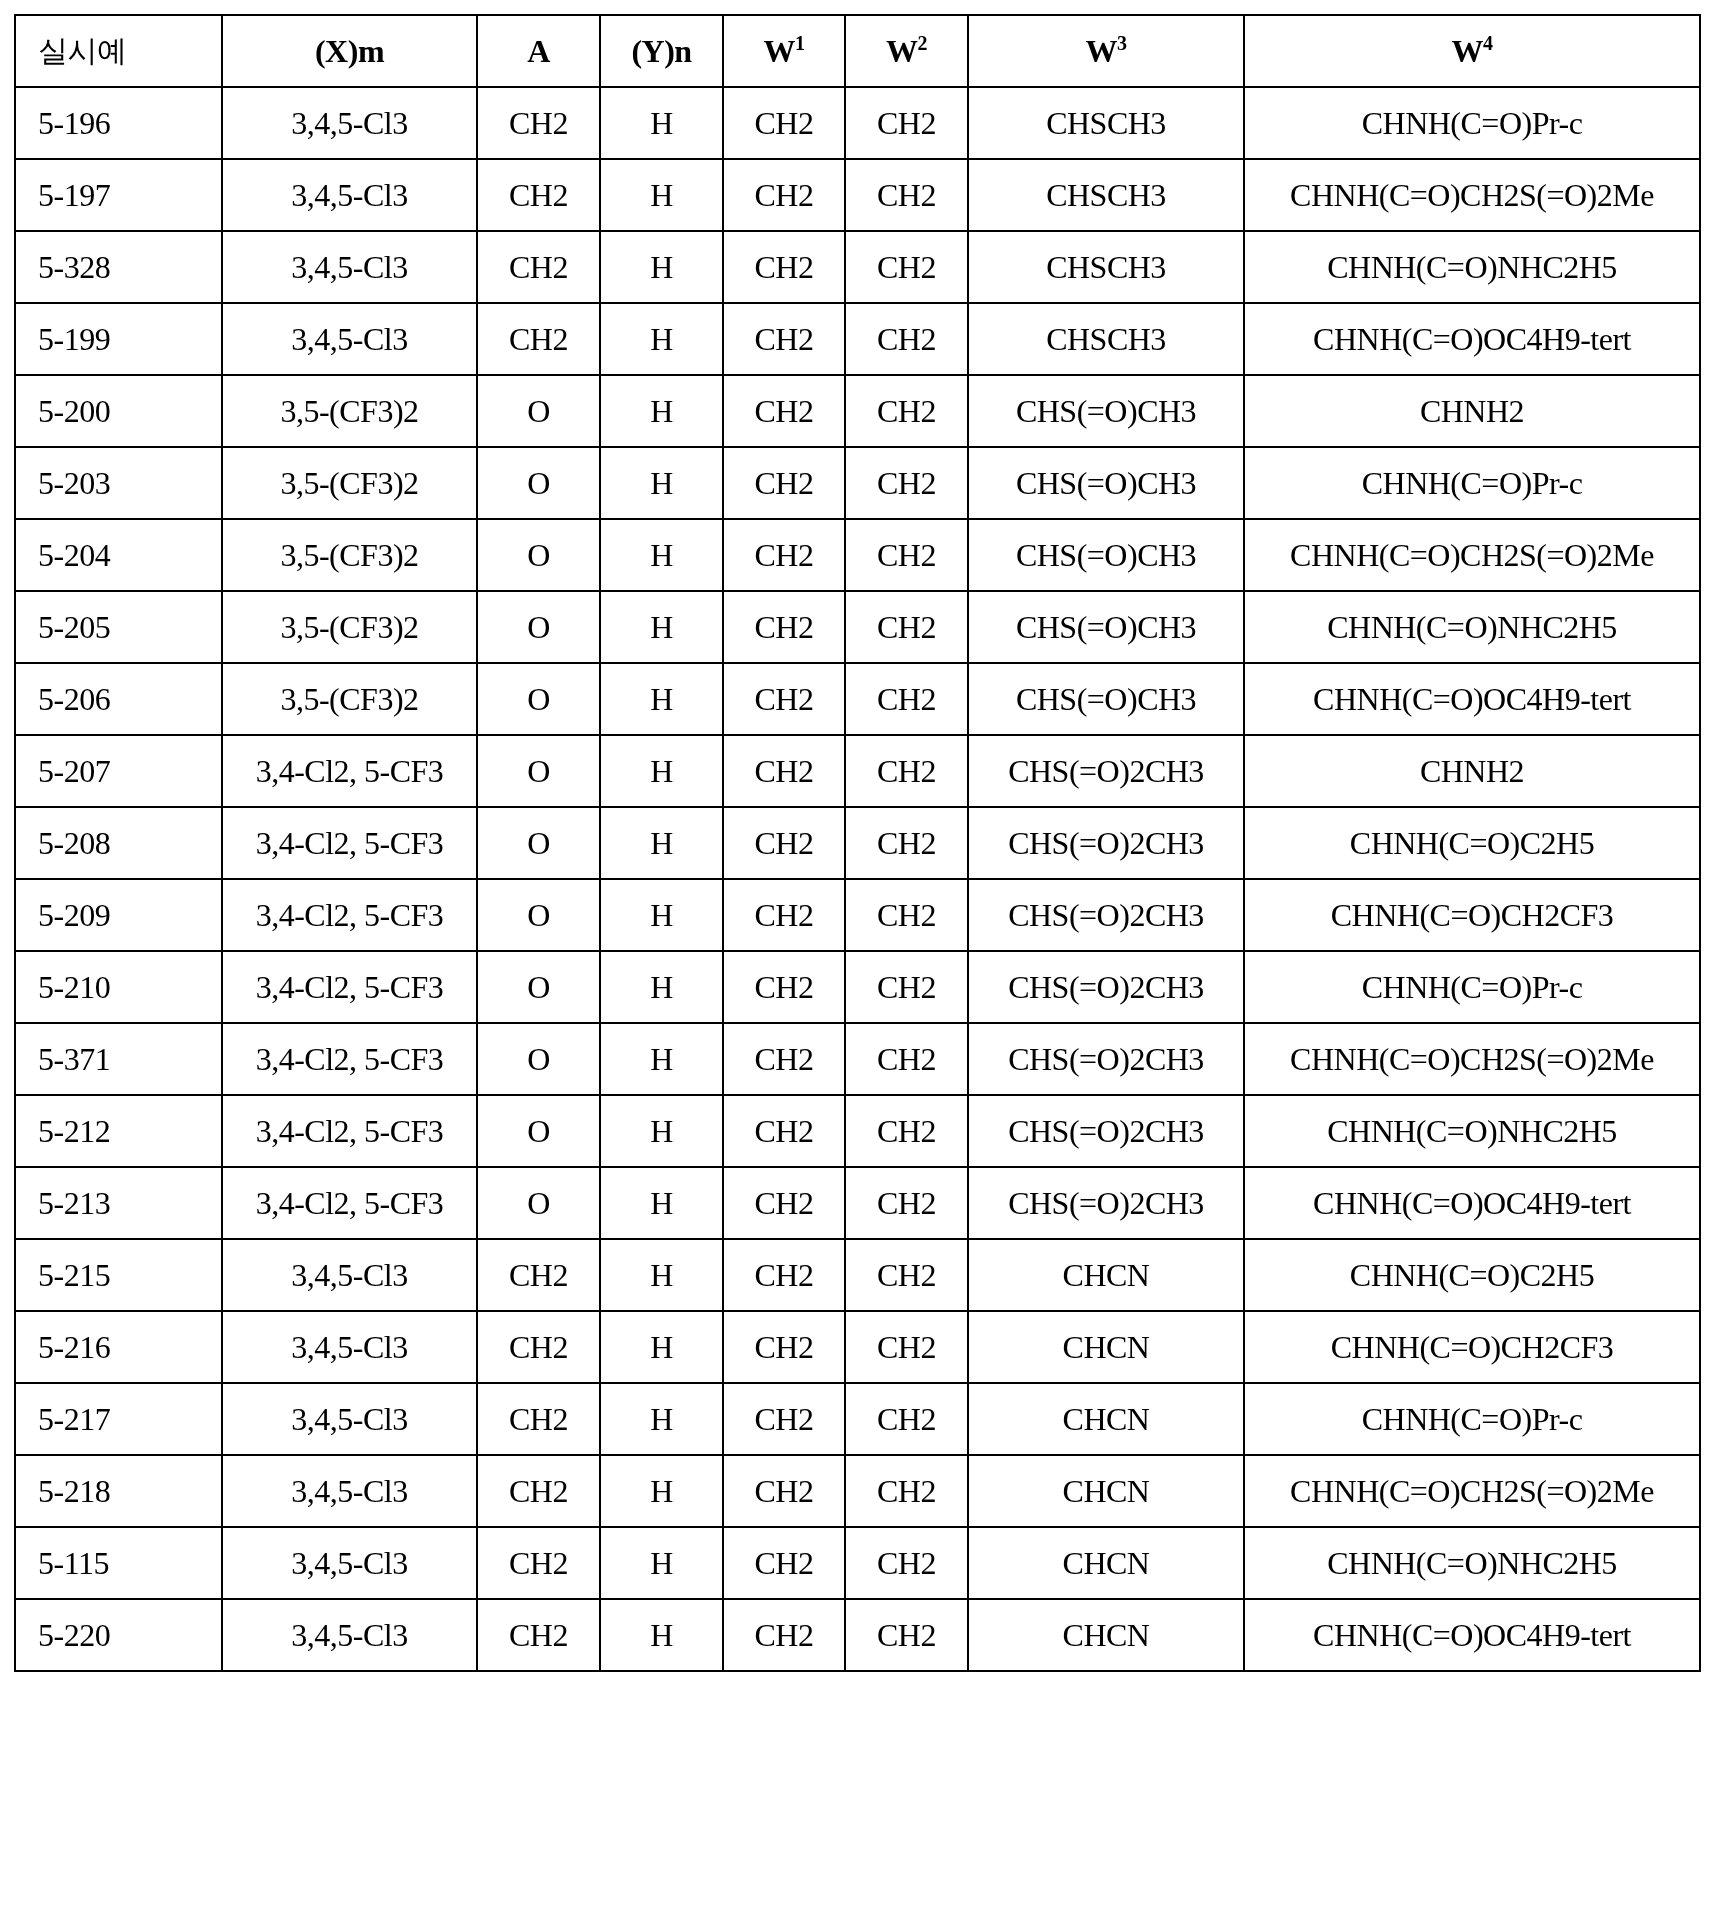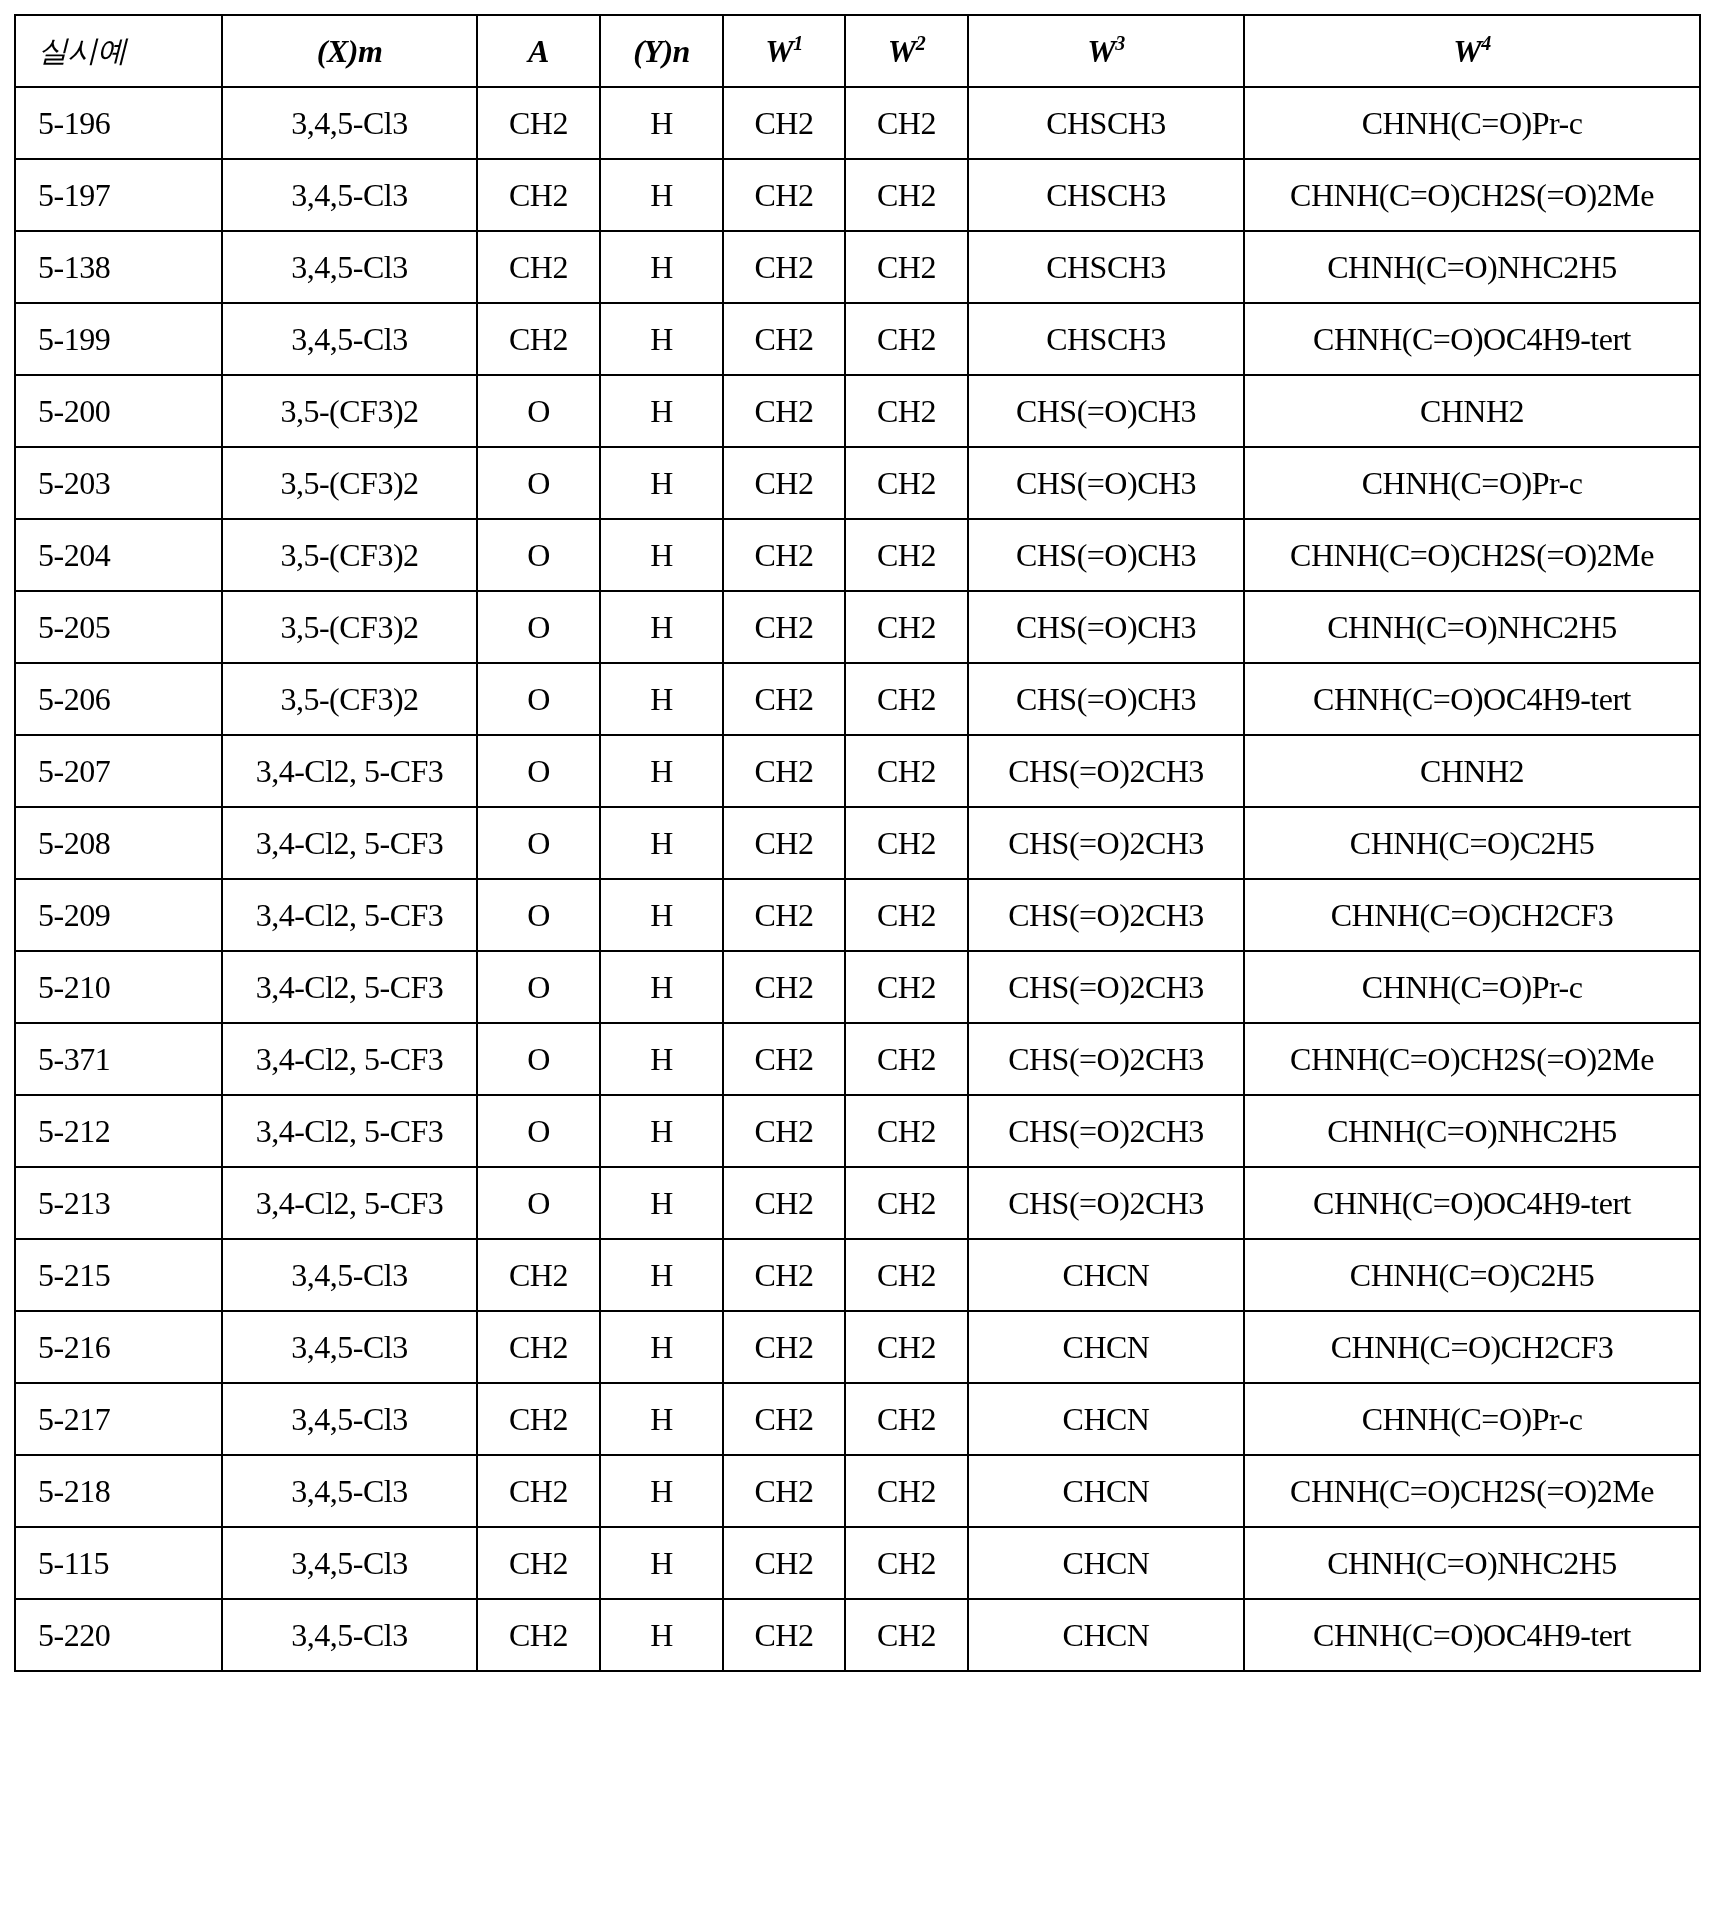--- a/index.html
+++ b/index.html
@@ -30,21 +30,20 @@
     text-align: center;
     vertical-align: middle;
     white-space: nowrap;
     overflow: hidden;
     height: 70px;
     letter-spacing: -0.5px;
   }
   table.data-table th {
     font-weight: bold;
     height: 70px;
-    font-style: italic;
   }
   table.data-table th.col-example {
     font-weight: normal;
     font-family: "DejaVu Sans", sans-serif;
     font-size: 30px;
     text-align: left;
     padding-left: 22px;
   }
   table.data-table td.col-example {
     text-align: left;
@@ -98,21 +97,21 @@
         <td class="col-example">5-197</td>
         <td>3,4,5-Cl3</td>
         <td>CH2</td>
         <td>H</td>
         <td>CH2</td>
         <td>CH2</td>
         <td>CHSCH3</td>
         <td>CHNH(C=O)CH2S(=O)2Me</td>
       </tr>
       <tr>
-        <td class="col-example">5-138</td>
+        <td class="col-example">5-328</td>
         <td>3,4,5-Cl3</td>
         <td>CH2</td>
         <td>H</td>
         <td>CH2</td>
         <td>CH2</td>
         <td>CHSCH3</td>
         <td>CHNH(C=O)NHC2H5</td>
       </tr>
       <tr>
         <td class="col-example">5-199</td>

